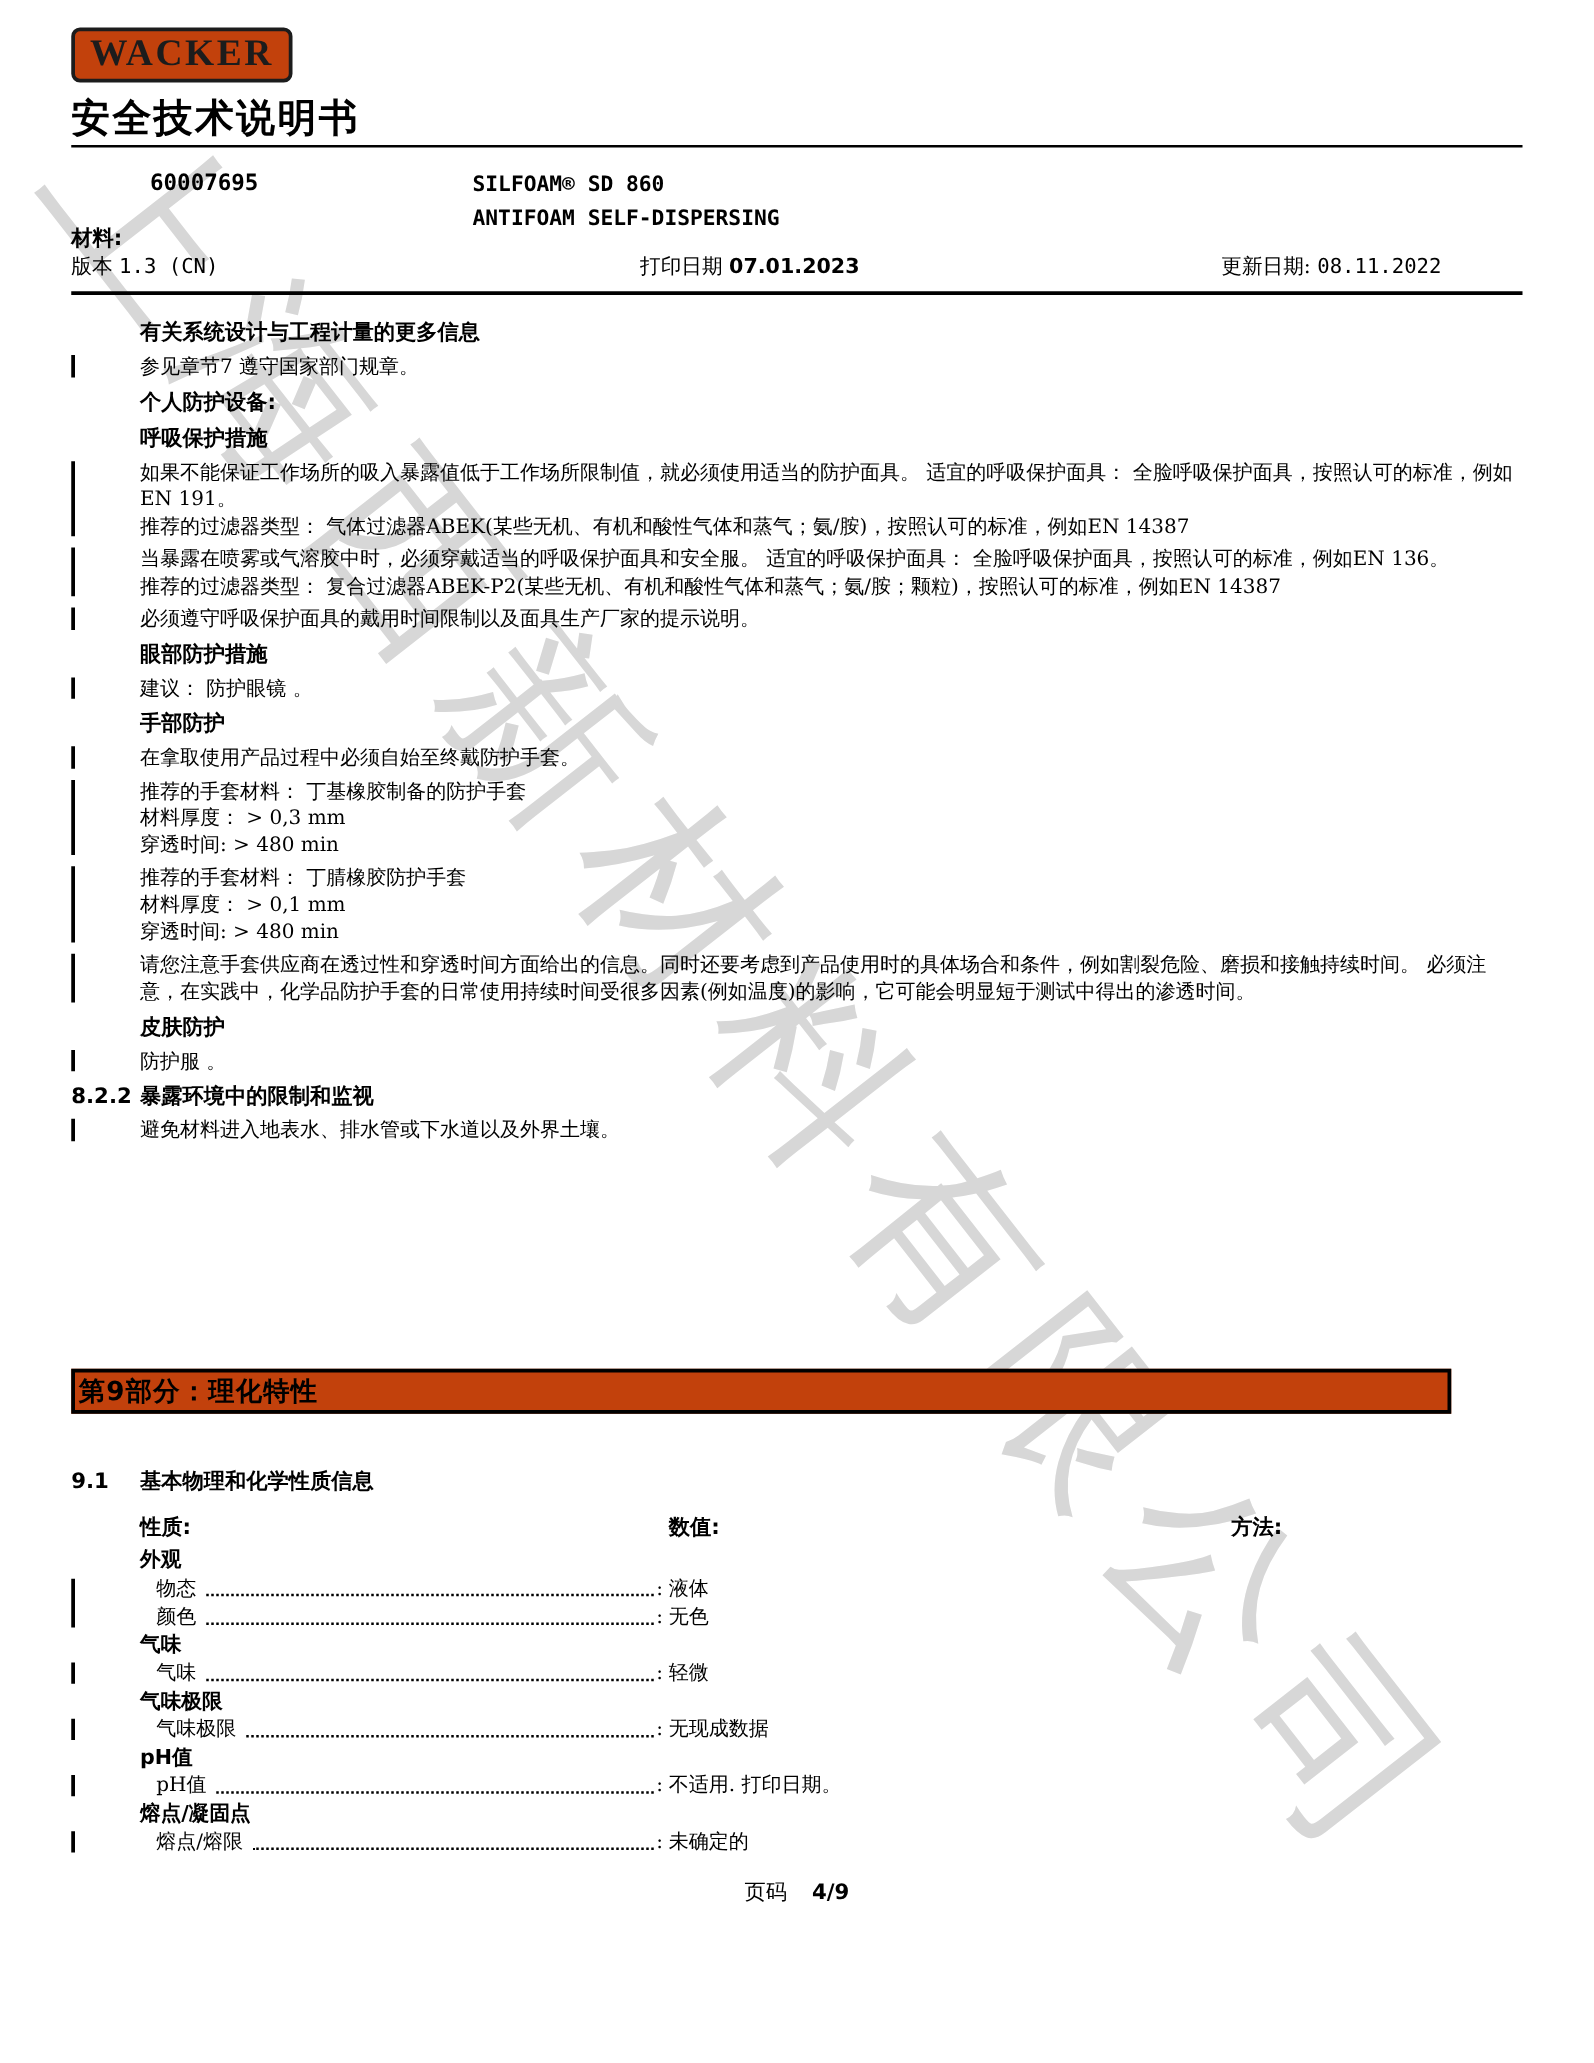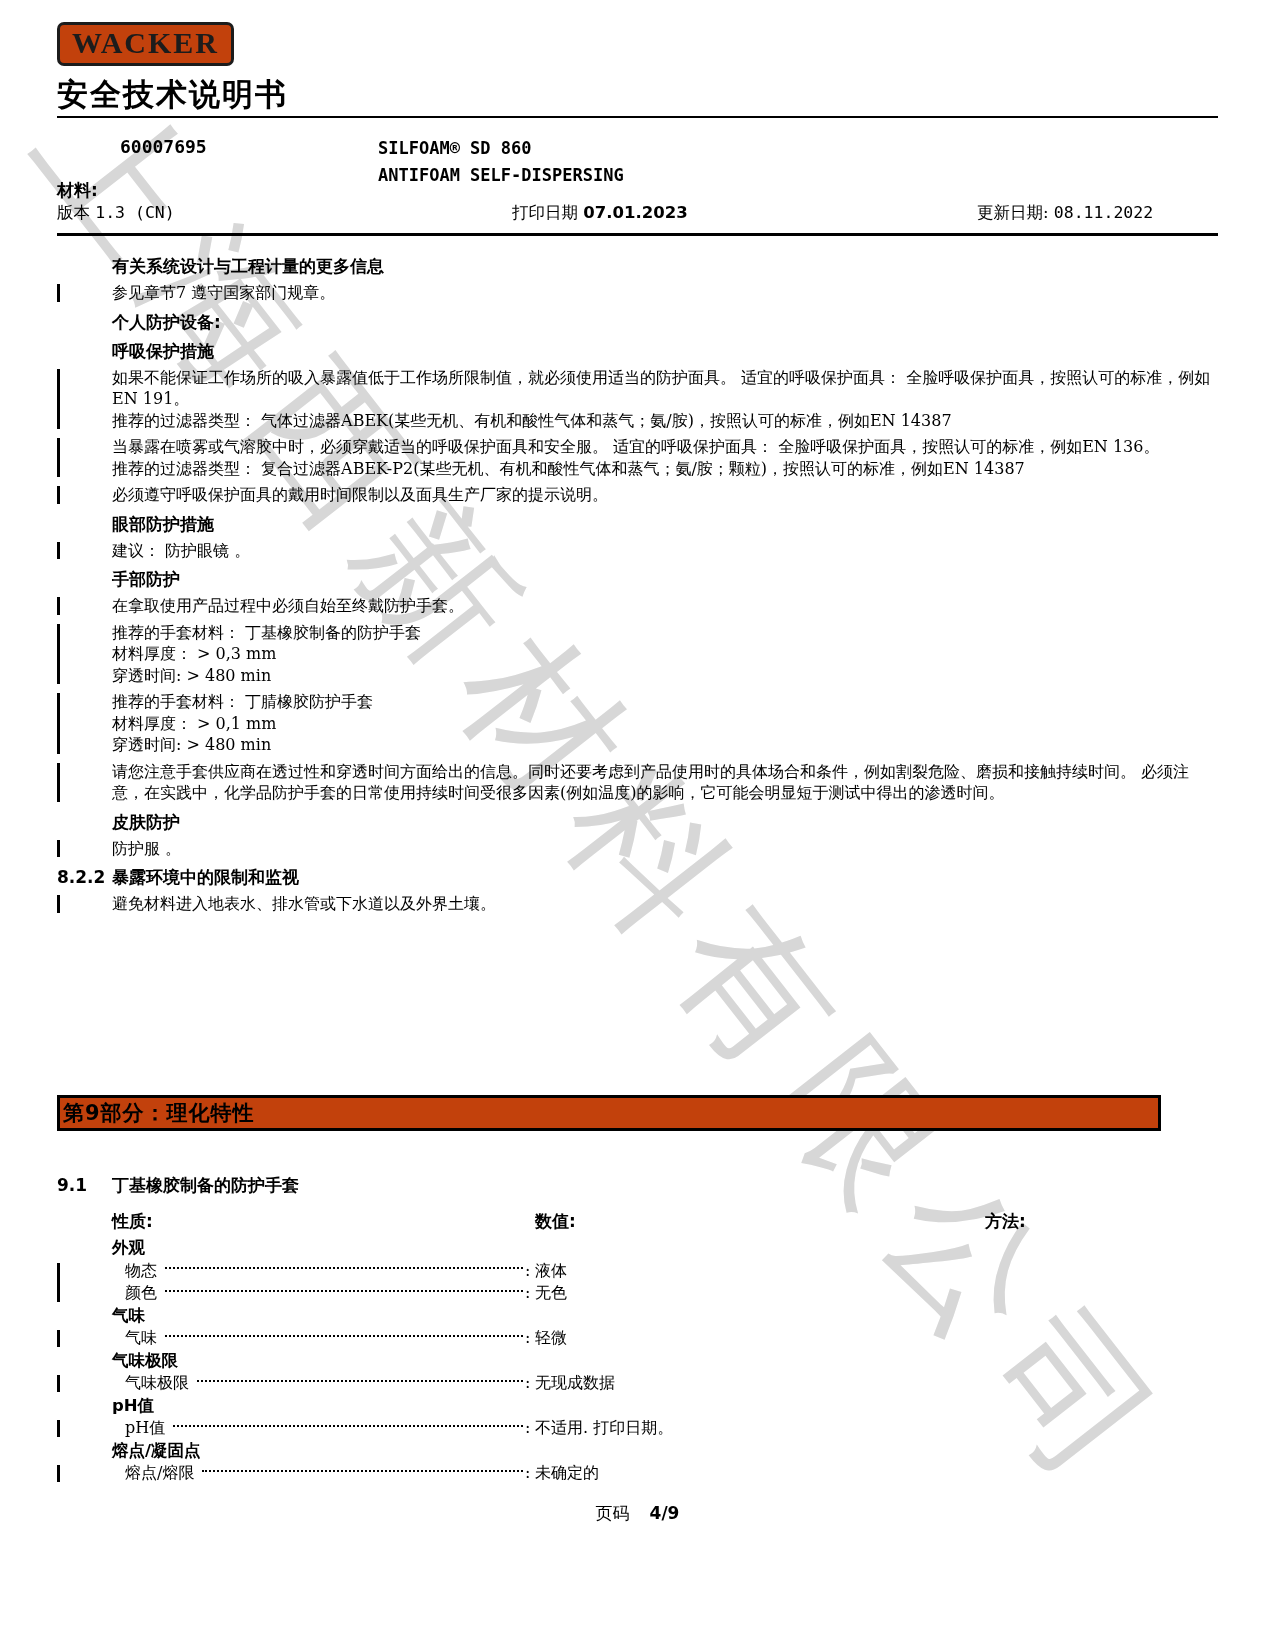--- a/index.html
+++ b/index.html
@@ -76,21 +76,21 @@
   .thead .c2 { width:450px; }
   .tcat {
     padding-left:55px; font-family:"DejaVu Sans",sans-serif; font-weight:bold;
     font-size:16.5px; line-height:22.5px;
   }
   .trows { position:relative; padding-left:55px; }
   .trows.changed::before {
     content:""; position:absolute; left:0; top:3px; bottom:3px; width:3px; background:#000;
   }
   .prow { display:flex; line-height:22.5px; font-size:16px; }
-  .pcol1 { width:423px; display:flex; align-items:center; }
+  .pcol1 { width:423px; display:flex; align-items:flex-end; }
   .plabel { padding-left:13px; white-space:nowrap; }
   .dots { flex:1; border-bottom:2px dotted #000; margin:0 2px 5px 8px; min-width:30px; }
   .dots::after { content:""; }
   .colon { width:10px; }
   .pvalue { width:450px; }
   
   .footer {
     position:absolute; left:0; top:1502px; width:100%; text-align:center;
     font-size:17px;
   }
@@ -182,21 +182,21 @@
     </div>
 
     <div class="sec9-box">
       <span class="sec9-title">第9部分：理化特性</span>
     </div>
 
     <div class="table-area">
 
       <div class="numblock">
         <span class="num">9.1</span>
-        <span class="ntitle">丁基橡胶制备的防护手套</span>
+        <span class="ntitle">基本物理和化学性质信息</span>
       </div>
 
       <div class="thead">
         <span class="c1">性质:</span>
         <span class="c2">数值:</span>
         <span class="c3">方法:</span>
       </div>
 
       <div class="tcat">外观</div>
       <div class="trows changed">

